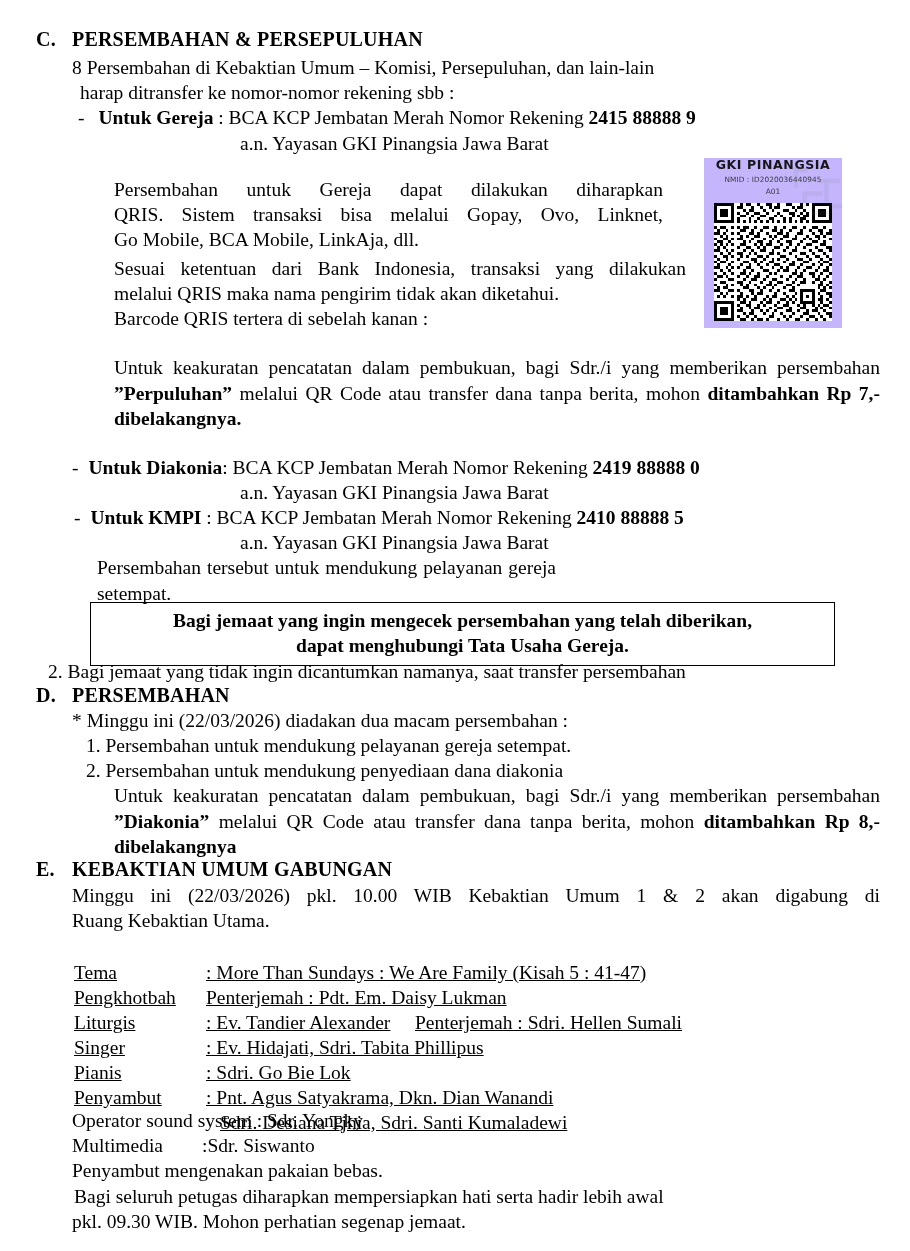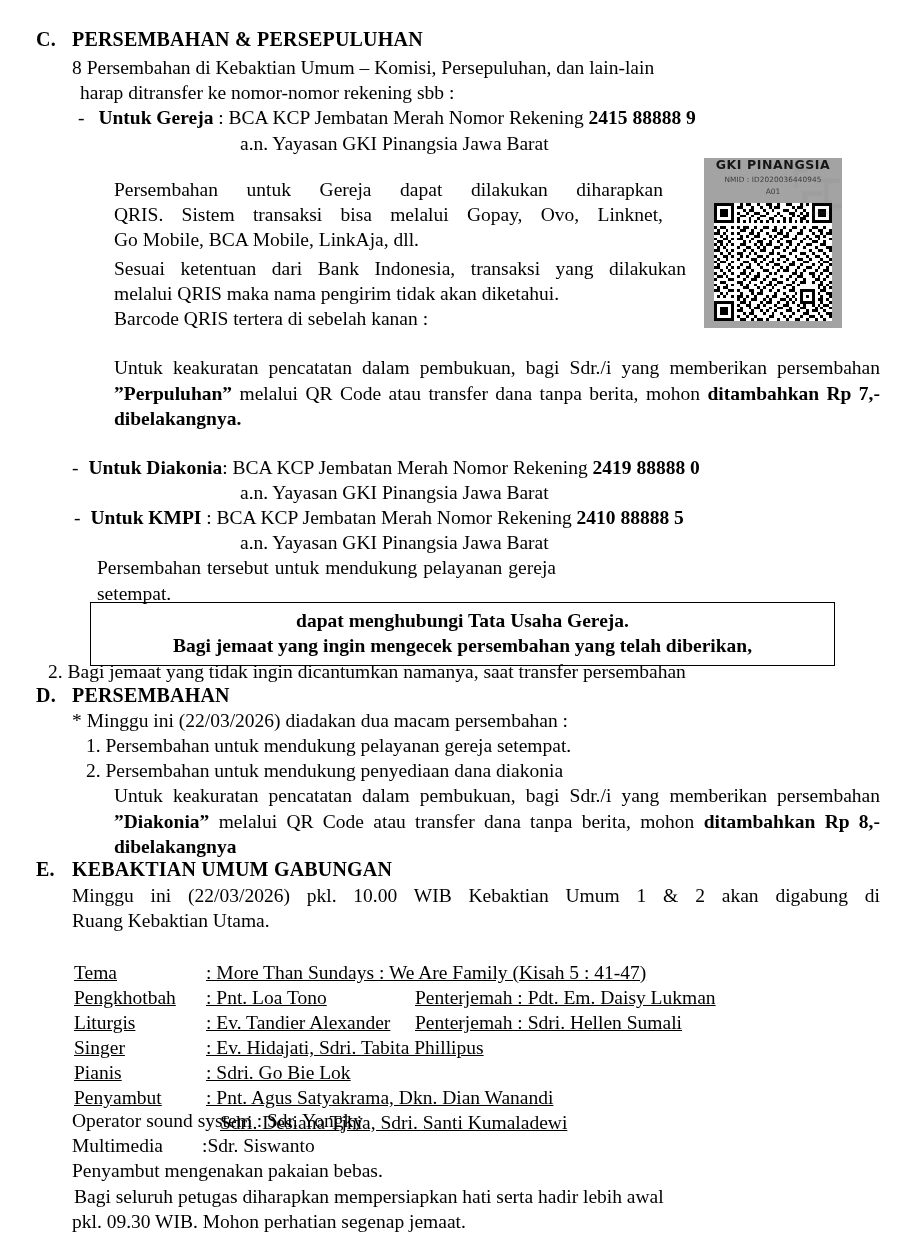--- a/index.html
+++ b/index.html
@@ -60,21 +60,21 @@
   
   .abs { position: absolute; }
 
   
   .qr-card {
     position: absolute;
     left: 704px;
     top: 158px;
     width: 138px;
     height: 170px;
-    background: #a3a3a3;
+    background: #c4b5fd;
   }
   .qr-title {
     font-family: "DejaVu Sans", "Liberation Sans", sans-serif;
     font-weight: bold;
     font-size: 12.5px;
     letter-spacing: 0.6px;
     text-align: center;
     color: #161616;
     line-height: 14px;
   }
@@ -659,22 +659,22 @@
 
   <div class="abs ln" style="left:74px; top:505px;">
     <span>-</span>
     <span class="b" style="margin-left:5px;">Untuk KMPI</span><span> : </span><span>BCA KCP Jembatan Merah Nomor Rekening </span><span class="b">2410 88888 5</span>
   </div>
   <div class="abs ln" style="left:240px; top:530px;">a.n. Yayasan GKI Pinangsia Jawa Barat</div>
 
   <div class="abs just" style="left:97px; top:555px; width:459px;">Persembahan tersebut untuk mendukung pelayanan gereja setempat.</div>
 
   <div class="notice-box">
+    <div>Bagi jemaat yang ingin mengecek persembahan yang telah diberikan,</div>
     <div>dapat menghubungi Tata Usaha Gereja.</div>
-    <div>Bagi jemaat yang ingin mengecek persembahan yang telah diberikan,</div>
   </div>
 
   <div class="abs ln" style="left:48px; top:659px;">2. Bagi jemaat yang tidak ingin dicantumkan namanya, saat transfer persembahan</div>
 
   <div class="abs sec-head" style="left:36px; top:684px;">
     <span class="sec-letter">D.</span>
     <span>PERSEMBAHAN</span>
   </div>
 
   <div class="abs ln" style="left:72px; top:708px;">* Minggu ini (22/03/2026) diadakan dua macam persembahan :</div>
@@ -693,21 +693,20 @@
 
   <div class="abs" style="left:74px; top:960px;text-decoration:underline;">
 
     <div class="roster-row">
       <span class="rl">Tema</span>
       <span class="rv">: More Than Sundays : We Are Family (Kisah 5 : 41-47)</span>
     </div>
 
     <div class="roster-row">
       <span class="rl">Pengkhotbah</span>
-      <span class="rv" style="width:209px; flex:0 0 209px;">: Pnt. Loa Tono</span>
       <span class="rv2">Penterjemah : Pdt. Em. Daisy Lukman</span>
     </div>
 
     <div class="roster-row">
       <span class="rl">Liturgis</span>
       <span class="rv" style="width:209px; flex:0 0 209px;">: Ev. Tandier Alexander</span>
       <span class="rv2">Penterjemah : Sdri. Hellen Sumali</span>
     </div>
 
     <div class="roster-row">

